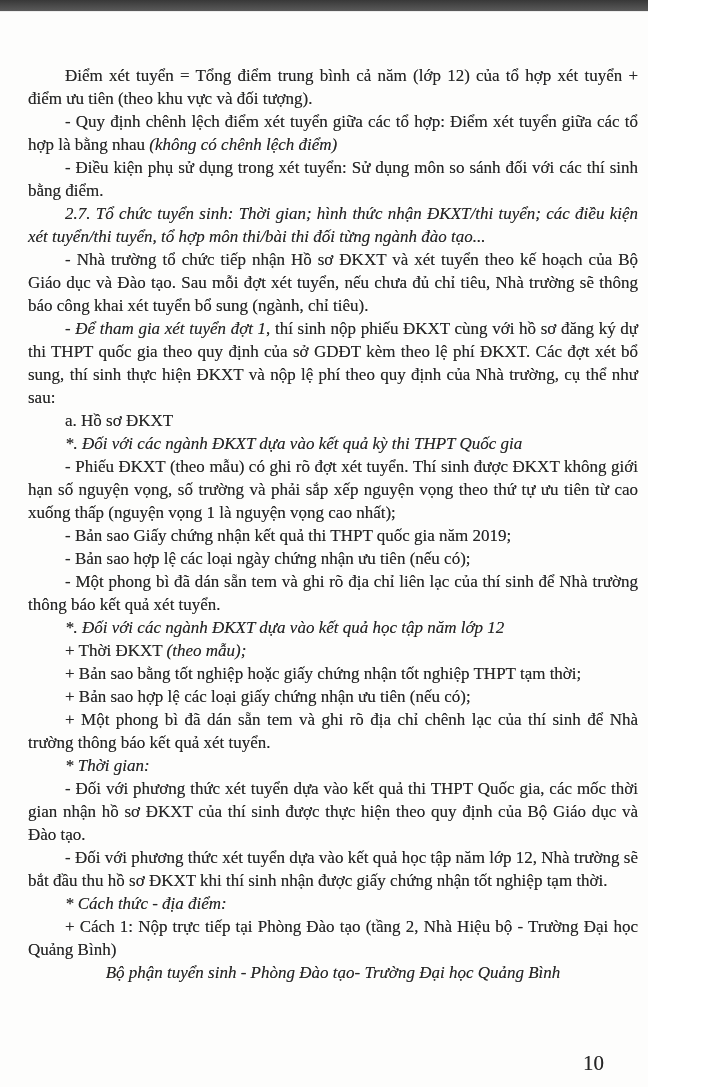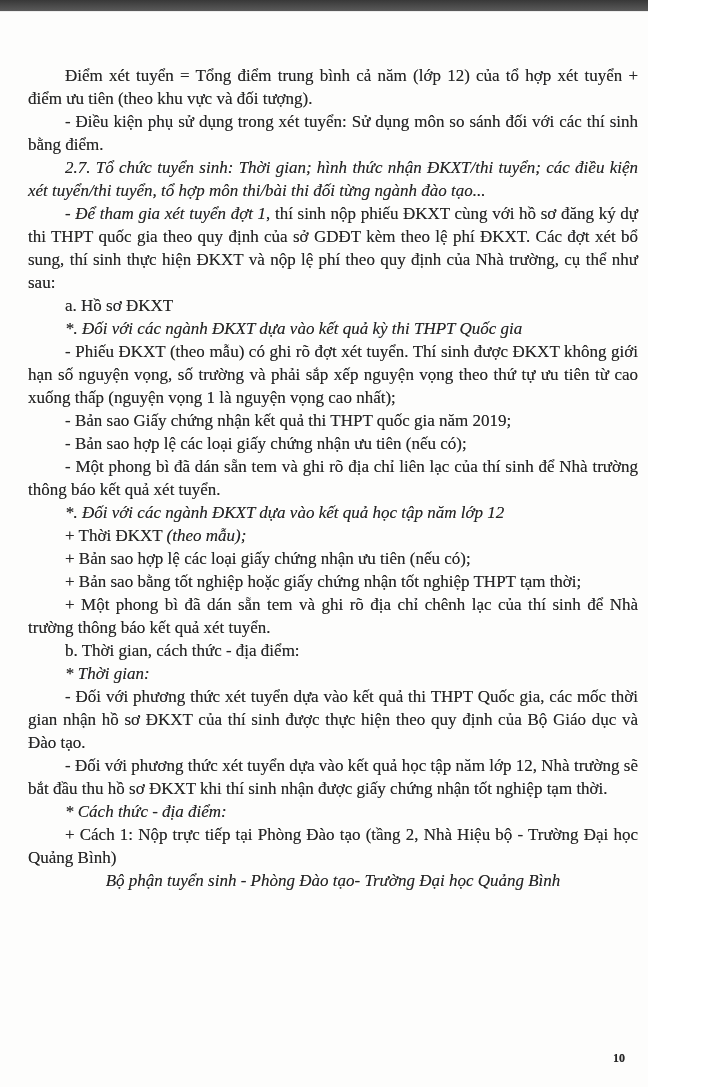--- a/index.html
+++ b/index.html
@@ -30,48 +30,48 @@
     text-indent:37px;
   }
   .content p.center {
     text-align:center;
     text-indent:0;
   }
   .italic { font-style:italic;text-align:center; }
   .page-number {
     position:absolute;
     top:1051px;
-    right:23px;
-    font-size:12px;
+    right:44px;
+    font-size:21px;
     text-shadow:0 0 0.5px rgba(40,40,40,0.55);
-    font-weight:bold;
   }
 </style>
 </head>
 <body>
 
 <div class="page">
   <div class="top-bar"></div>
   <div class="content">
       <p><span>Điểm xét tuyển = Tổng điểm trung bình cả năm (lớp 12) của tổ hợp xét tuyển +  điểm ưu tiên (theo khu vực và đối tượng).</span></p>
+      <p><span>- Quy định chênh lệch điểm xét tuyển giữa các tổ hợp: Điểm xét tuyển giữa các tổ hợp là bằng nhau </span><span class="italic">(không có chênh lệch điểm)</span></p>
       <p><span>- Điều kiện phụ sử dụng trong xét tuyển: Sử dụng môn so sánh đối với các thí sinh bằng điểm.</span></p>
       <p><span class="italic">2.7. Tổ chức tuyển sinh: Thời gian; hình thức nhận ĐKXT/thi tuyển; các điều kiện xét tuyển/thi tuyển, tổ hợp môn thi/bài thi đối từng ngành đào tạo...</span></p>
+      <p><span>- Nhà trường tổ chức tiếp nhận Hồ sơ ĐKXT và xét tuyển theo kế hoạch của Bộ Giáo dục và Đào tạo. Sau mỗi đợt xét tuyển, nếu chưa đủ chỉ tiêu, Nhà trường sẽ thông báo công khai xét tuyển bổ sung (ngành, chỉ tiêu).</span></p>
       <p><span class="italic">- Để tham gia xét tuyển đợt 1</span><span>, thí sinh nộp phiếu ĐKXT cùng với hồ sơ đăng ký dự thi THPT quốc gia theo quy định của sở GDĐT kèm theo lệ phí ĐKXT. Các đợt xét bổ sung, thí sinh thực hiện ĐKXT và nộp lệ phí theo quy định của Nhà trường, cụ thể như sau:</span></p>
       <p><span>a. Hồ sơ ĐKXT</span></p>
       <p><span class="italic">*. Đối với các ngành ĐKXT dựa vào kết quả kỳ thi THPT Quốc gia</span></p>
       <p><span>- Phiếu ĐKXT (theo mẫu) có ghi rõ đợt xét tuyển. Thí sinh được ĐKXT không giới hạn số nguyện vọng, số trường và phải sắp xếp nguyện vọng theo thứ tự ưu tiên từ cao xuống thấp (nguyện vọng 1 là nguyện vọng cao nhất);</span></p>
       <p><span>- Bản sao Giấy chứng nhận kết quả thi THPT quốc gia năm 2019;</span></p>
-      <p><span>- Bản sao hợp lệ các loại giấy chứng nhận ưu tiên (nếu có);</span></p>
+      <p><span>- Bản sao hợp lệ các loại ngày chứng nhận ưu tiên (nếu có);</span></p>
       <p><span>- Một phong bì đã dán sẵn tem và ghi rõ địa chỉ liên lạc của thí sinh để Nhà trường thông báo kết quả xét tuyển.</span></p>
       <p><span class="italic">*. Đối với các ngành ĐKXT dựa vào kết quả học tập năm lớp 12</span></p>
       <p><span>+ Thời ĐKXT </span><span class="italic">(theo mẫu);</span></p>
+      <p><span>+ Bản sao bằng tốt nghiệp hoặc giấy chứng nhận tốt nghiệp THPT tạm thời;</span></p>
       <p><span>+ Bản sao hợp lệ các loại giấy chứng nhận ưu tiên (nếu có);</span></p>
-      <p><span>+ Bản sao bằng tốt nghiệp hoặc giấy chứng nhận tốt nghiệp THPT tạm thời;</span></p>
       <p><span>+ Một phong bì đã dán sẵn tem và ghi rõ địa chỉ chênh lạc của thí sinh để Nhà trường thông báo kết quả xét tuyển.</span></p>
-      <p><span>b. Thời gian, cách thức - địa điểm:</span></p>
       <p><span class="italic">* Thời gian:</span></p>
       <p><span>- Đối với phương thức xét tuyển dựa vào kết quả thi THPT Quốc gia, các mốc thời gian nhận hồ sơ ĐKXT của thí sinh được thực hiện theo quy định của Bộ Giáo dục và Đào tạo.</span></p>
       <p><span>- Đối với phương thức xét tuyển dựa vào kết quả học tập năm lớp 12, Nhà trường sẽ bắt đầu thu hồ sơ ĐKXT khi thí sinh nhận được giấy chứng nhận tốt nghiệp tạm thời.</span></p>
       <p><span class="italic">* Cách thức - địa điểm:</span></p>
       <p><span>+ Cách 1: Nộp trực tiếp tại Phòng Đào tạo (tầng 2, Nhà Hiệu bộ - Trường Đại học Quảng Bình)</span></p>
       <p class="center"><span class="italic">Bộ phận tuyển sinh - Phòng Đào tạo- Trường Đại học Quảng Bình</span></p>
     </div>
   <div class="page-number">10</div>
 </div>
 

